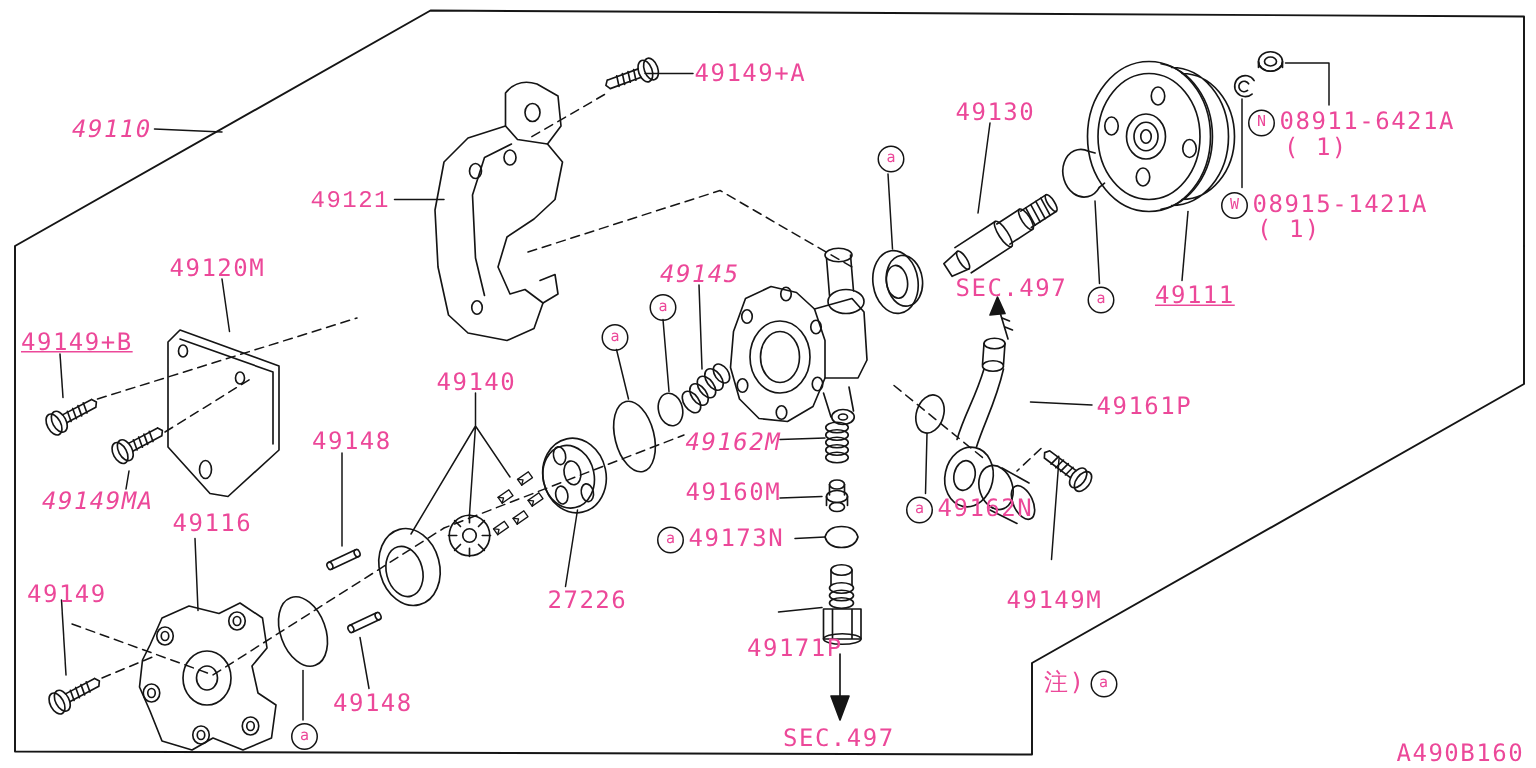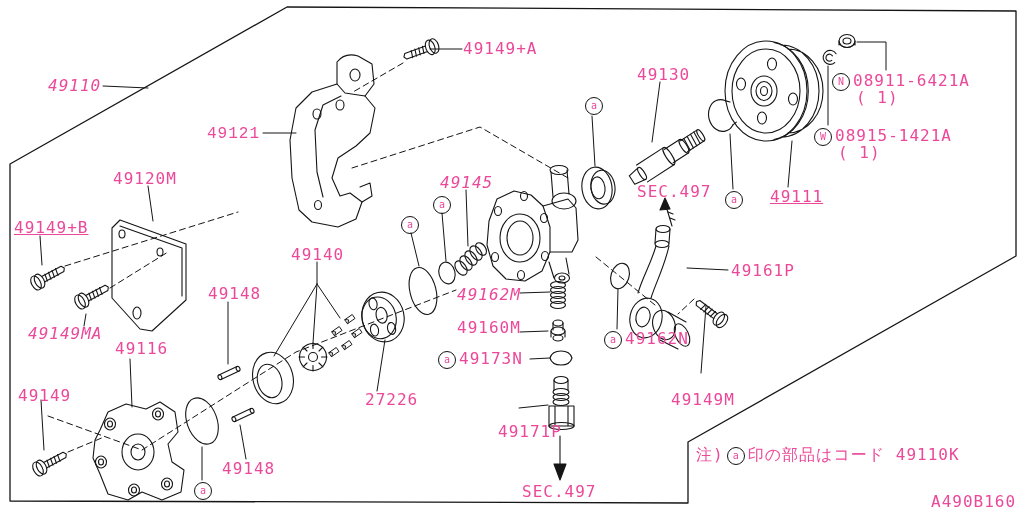--- a/index.html
+++ b/index.html
@@ -339,17 +339,17 @@
       <div class="lbl" style="left: 814px; top: 128px;"><span class="circ">W</span><span>08915-1421A</span></div>
       <div class="lbl" style="left: 838px; top: 145px;"><span>( 1)</span></div>
       <div class="lbl" style="left: 401px; top: 216px;"><span class="circ">a</span></div>
       <div class="lbl" style="left: 433px; top: 196px;"><span class="circ">a</span></div>
       <div class="lbl" style="left: 194px; top: 482px;"><span class="circ">a</span></div>
       <div class="lbl" style="left: 585px; top: 97px;"><span class="circ">a</span></div>
       <div class="lbl" style="left: 725px; top: 191px;"><span class="circ">a</span></div>
     </div>
 
 <div class="lbl" style="left:696px;top:447px">
-  <span>注)</span><span class="circ">a</span><span>印の部品はコード 49110K</span>
+  <span>注)</span><span class="circ">a</span>
 </div>
 <div class="lbl" style="left:931px;top:494px">A490B160</div>
 
 </div>
 
 </body></html>

